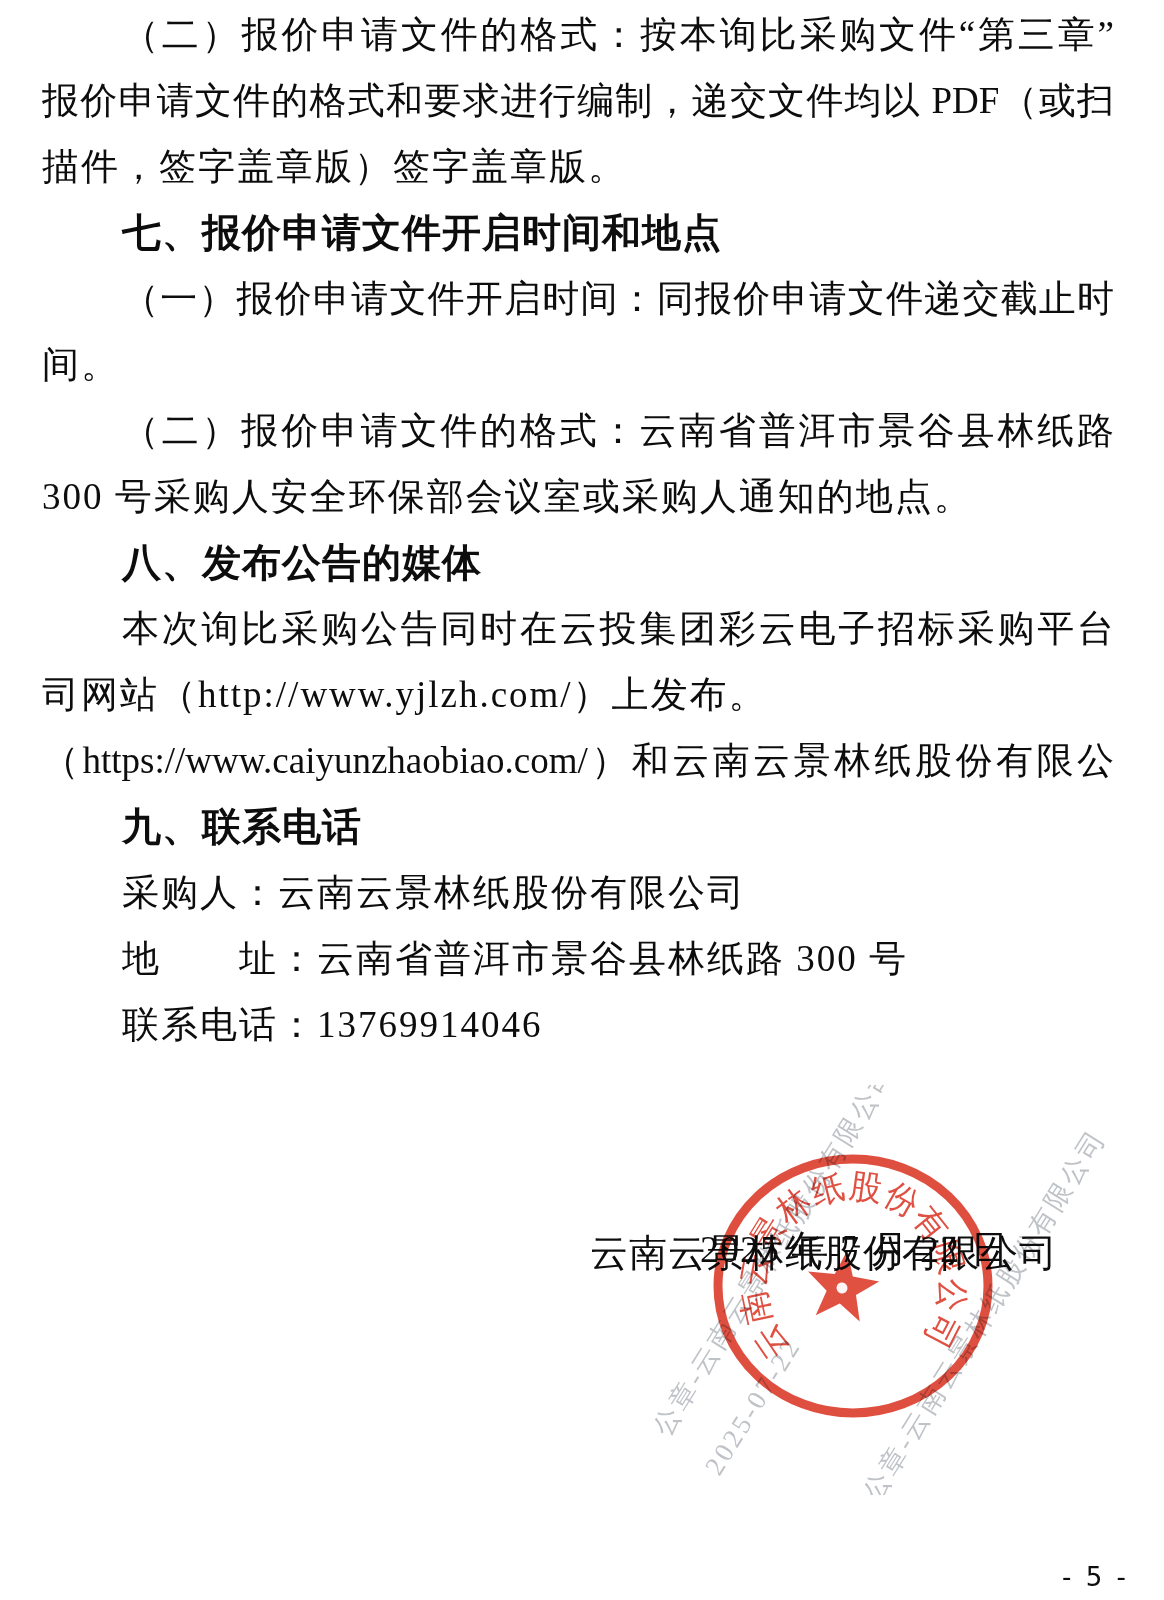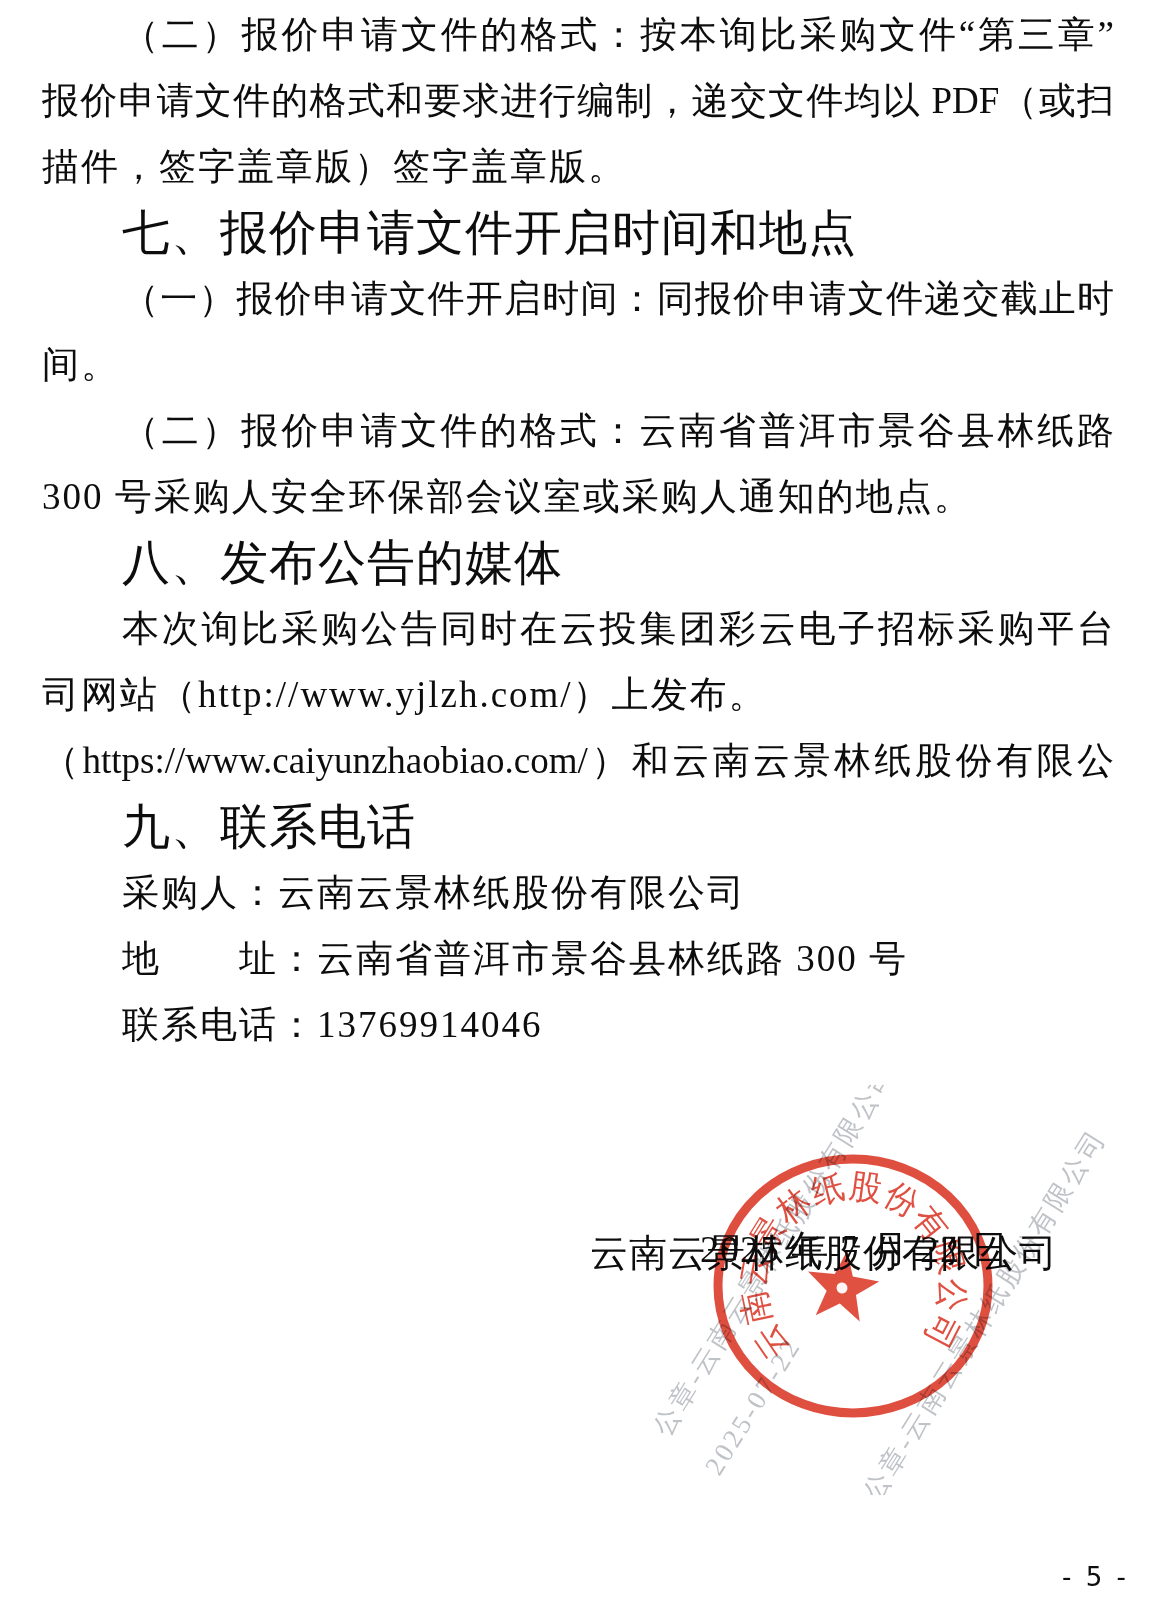--- a/index.html
+++ b/index.html
@@ -16,21 +16,21 @@
     font-size:37px;line-height:66px;height:66px;
     letter-spacing:2px;white-space:nowrap;
   }
   .line.stretch{
     letter-spacing:0;white-space:normal;
     text-align:justify;text-align-last:justify;
   }
   .line.indent{text-indent:80px;}
   .line.heading{
     font-family:"Liberation Sans","DejaVu Sans",sans-serif;
-    font-weight:400;font-size:48px;letter-spacing:1px;
+    font-weight:700;font-size:39px;letter-spacing:1px;
   }
   .sig-company{
     position:absolute;left:590px;top:1220px;z-index:2;
     font-size:38px;line-height:66px;letter-spacing:1px;white-space:nowrap;
   }
   .sig-date{
     position:absolute;left:700px;top:1216px;z-index:2;
     font-size:38px;line-height:66px;letter-spacing:1px;white-space:nowrap;
   }
   .page-num{

